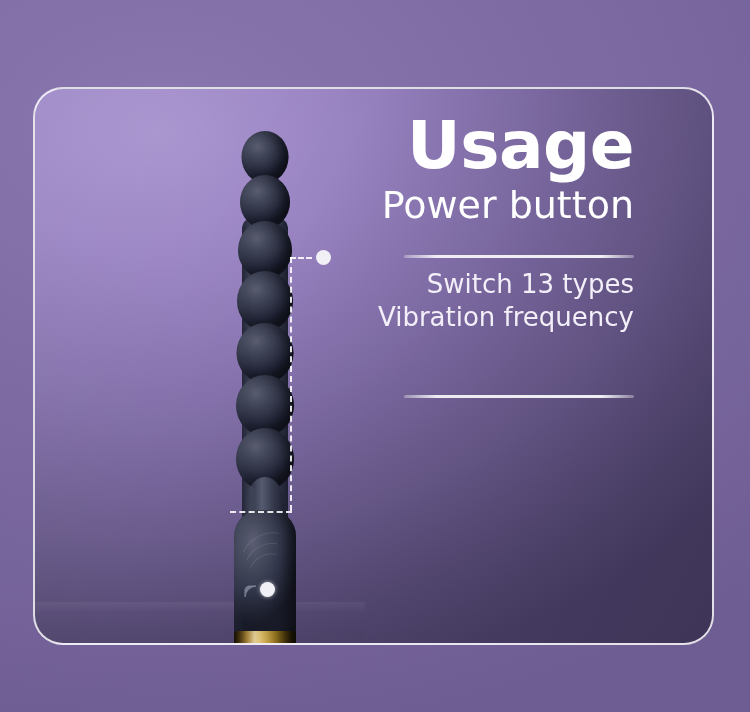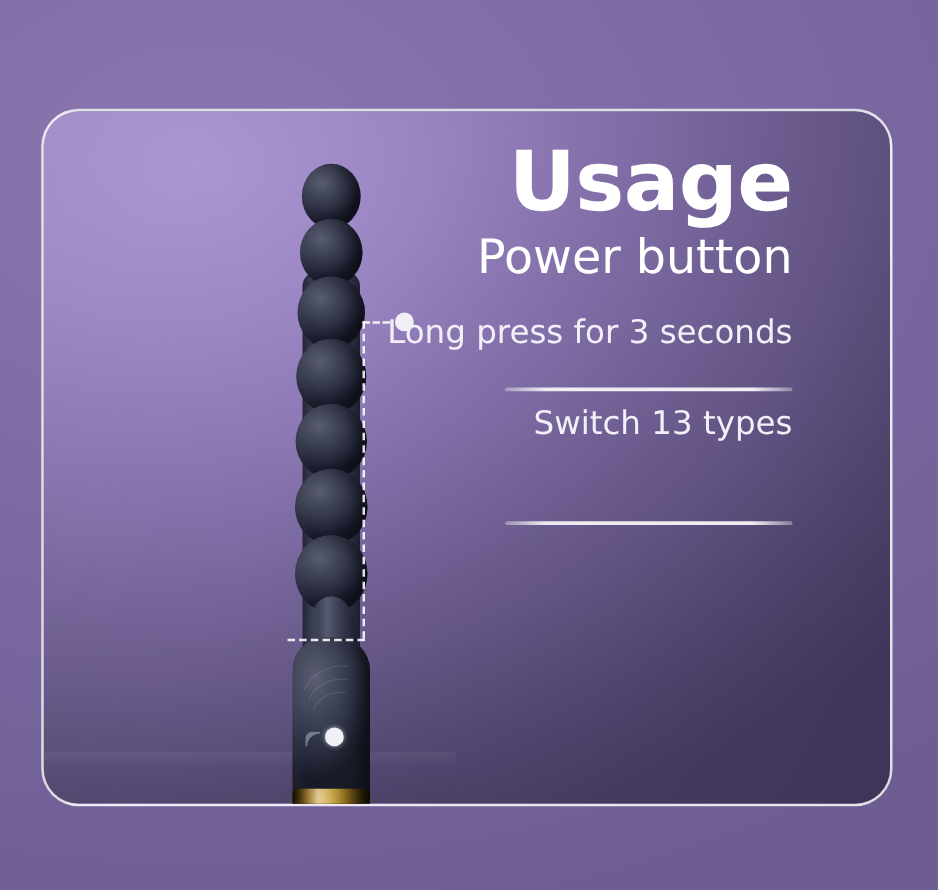--- a/index.html
+++ b/index.html
@@ -267,27 +267,27 @@
     <div class="leader-h" id="leader-h-top"></div>
     <div id="leader-dot-top"></div>
 
     <div id="text-col">
 
       <div id="title">Usage</div>
 
       <div id="subtitle">Power button</div>
 
       <div id="block-1">
-        <div class="body-line">Long press for 3 seconds</div>
       </div>
 
       <div class="divider" id="divider-1"></div>
 
       <div id="block-2">
         <div class="body-line">Switch 13 types</div>
+        <div class="body-line">Vibration frequency</div>
       </div>
 
       <div class="divider" id="divider-2"></div>
 
     </div>
 
   </div>
 </div>
 
 </body></html>

